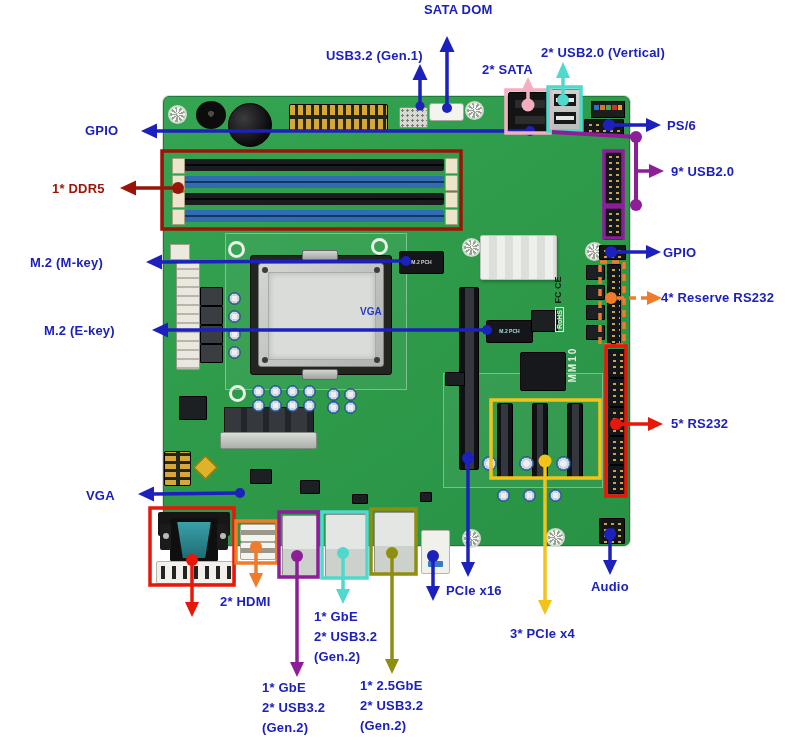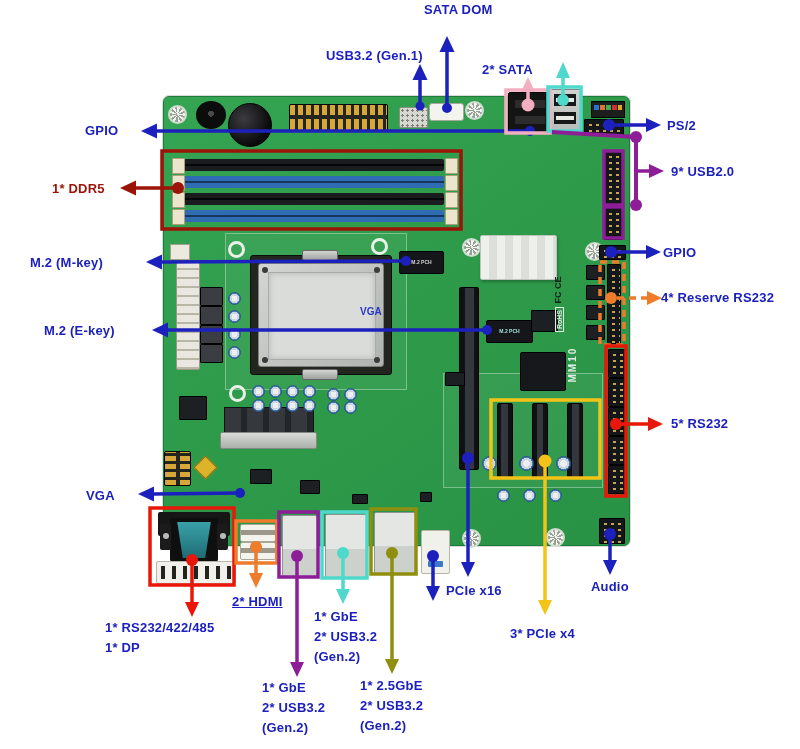--- a/index.html
+++ b/index.html
@@ -356,33 +356,32 @@
       <rect class="bx s-gold" x="491" y="400" width="109" height="78"></rect>
       <circle class="f-gold" cx="545" cy="461" r="6.5"></circle>
         <line class="ln s-gold" x1="545" y1="461" x2="545" y2="600"></line>
       <polygon class="f-gold" points="538,600 552,600 545,615"></polygon>
     </g>
   </svg>
 
   <div class="lbl" style="left:424px;top:0;">SATA DOM</div>
   <div class="lbl" style="left:326px;top:46px;">USB3.2 (Gen.1)</div>
   <div class="lbl" style="left:482px;top:60px;">2* SATA</div>
-  <div class="lbl" style="left:667px;top:116px;">PS/2</div>
+  <div class="lbl" style="left:541px;top:43px;">2* USB2.0 (Vertical)</div>
+  <div class="lbl" style="left:667px;top:116px;">PS/6</div>
   <div class="lbl" style="left:671px;top:162px;">9* USB2.0</div>
   <div class="lbl" style="left:663px;top:243px;">GPIO</div>
   <div class="lbl" style="left:661px;top:288px;">4* Reserve RS232</div>
   <div class="lbl" style="left:671px;top:414px;">5* RS232</div>
   <div class="lbl" style="left:85px;top:121px;">GPIO</div>
   <div class="lbl dred" style="left:52px;top:179px;">1* DDR5</div>
   <div class="lbl" style="left:30px;top:253px;">M.2 (M-key)</div>
   <div class="lbl" style="left:44px;top:321px;">M.2 (E-key)</div>
   <div class="lbl" style="left:86px;top:486px;">VGA</div>
-  <div class="lbl" style="left:105px;top:618px;">1* RS232/422/485
-1* DP</div>
-  <div class="lbl" style="left:232px;top:592px;text-decoration:underline;">2* HDMI</div>
+  <div class="lbl" style="left:220px;top:592px;">2* HDMI</div>
   <div class="lbl" style="left:262px;top:678px;">1* GbE
 2* USB3.2
 (Gen.2)</div>
   <div class="lbl" style="left:314px;top:607px;">1* GbE
 2* USB3.2
 (Gen.2)</div>
   <div class="lbl" style="left:360px;top:676px;">1* 2.5GbE
 2* USB3.2
 (Gen.2)</div>
   <div class="lbl" style="left:446px;top:581px;">PCIe x16</div>

